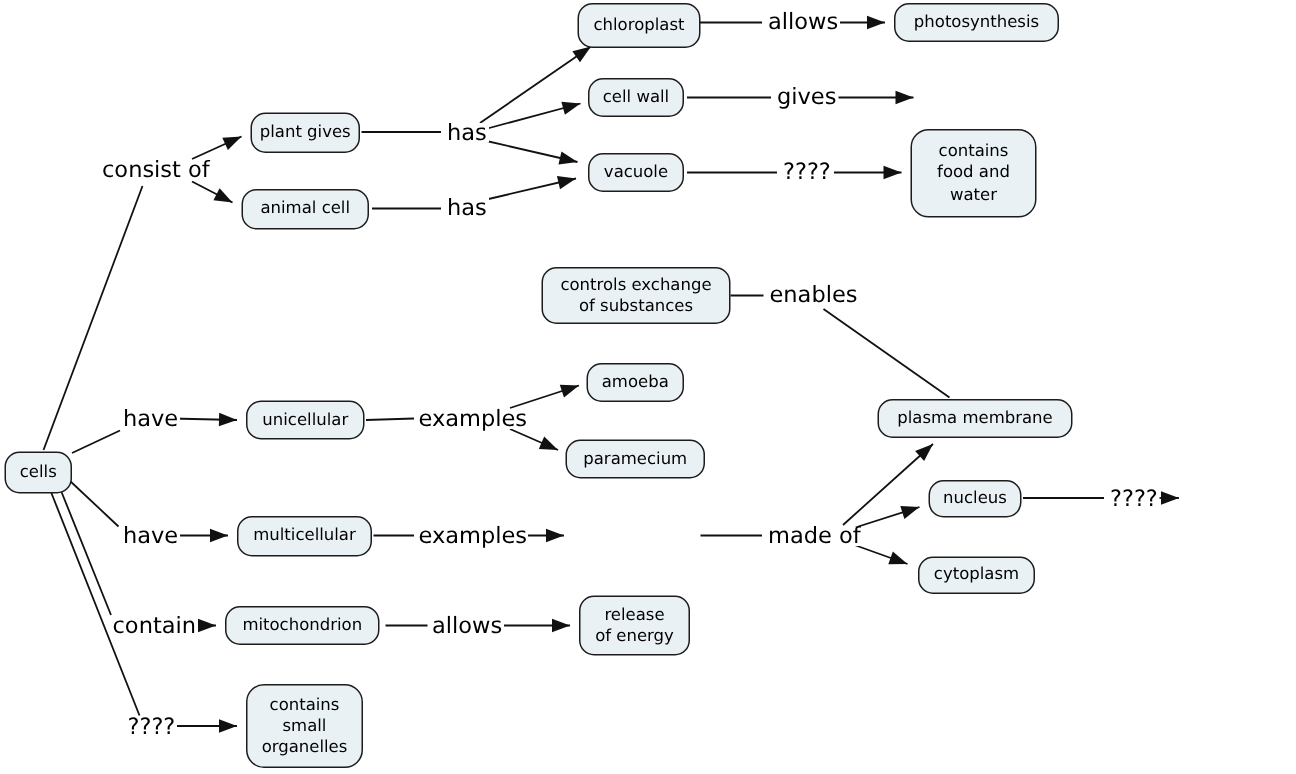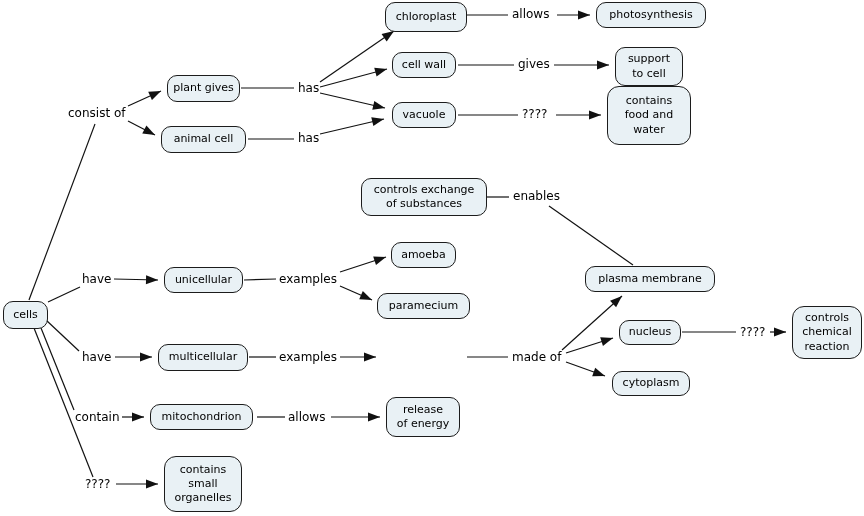--- a/index.html
+++ b/index.html
@@ -40,21 +40,21 @@
     text-align:center;
     color:var(--text-color);
     font-size:11px;
     line-height:1.3;
     white-space:pre-line;
     cursor:default;
   }
   .elabel{
     position:absolute;
     color:var(--text-color);
-    font-size:12px;
+    font-size:15px;
     line-height:13px;
     white-space:nowrap;
     background:var(--bg);
     padding:0 1px;
     cursor:default;
   }
 </style>
 </head>
 <body>
 
@@ -108,37 +108,32 @@
     <line x1="116" y1="484" x2="158" y2="484" marker-end="url(#arr)"></line>
   </svg>
 
   <div class="node" style="left:3px;top:301px;width:45px;height:28px"><span>cells</span></div>
   <div class="node" style="left:167px;top:75px;width:73px;height:27px"><span>plant gives</span></div>
   <div class="node" style="left:161px;top:126px;width:85px;height:27px"><span>animal cell</span></div>
   <div class="node" style="left:385px;top:2px;width:82px;height:30px"><span>chloroplast</span></div>
   <div class="node" style="left:392px;top:52px;width:64px;height:26px"><span>cell wall</span></div>
   <div class="node" style="left:392px;top:102px;width:64px;height:26px"><span>vacuole</span></div>
   <div class="node" style="left:596px;top:2px;width:110px;height:26px"><span>photosynthesis</span></div>
-  <div class="node" style="left:615px;top:47px;width:68px;height:39px"><span>support
-to cell</span></div>
   <div class="node" style="left:607px;top:86px;width:84px;height:59px;border-radius:12px"><span>contains
 food and
 water</span></div>
   <div class="node" style="left:361px;top:178px;width:126px;height:38px"><span>controls exchange
 of substances</span></div>
   <div class="node" style="left:585px;top:266px;width:130px;height:26px"><span>plasma membrane</span></div>
   <div class="node" style="left:164px;top:267px;width:79px;height:26px"><span>unicellular</span></div>
   <div class="node" style="left:391px;top:242px;width:65px;height:26px"><span>amoeba</span></div>
   <div class="node" style="left:158px;top:344px;width:90px;height:27px"><span>multicellular</span></div>
   <div class="node" style="left:377px;top:293px;width:93px;height:26px"><span>paramecium</span></div>
   <div class="node" style="left:619px;top:320px;width:62px;height:25px"><span>nucleus</span></div>
   <div class="node" style="left:612px;top:371px;width:78px;height:25px"><span>cytoplasm</span></div>
-  <div class="node" style="left:792px;top:306px;width:70px;height:53px;border-radius:12px"><span>controls
-chemical
-reaction</span></div>
   <div class="node" style="left:150px;top:404px;width:103px;height:26px"><span>mitochondrion</span></div>
   <div class="node" style="left:386px;top:397px;width:74px;height:40px"><span>release
 of energy</span></div>
   <div class="node" style="left:164px;top:456px;width:78px;height:56px;border-radius:12px"><span>contains
 small
 organelles</span></div>
 
   <span class="elabel" style="left:67px;top:107px">consist of</span>
   <span class="elabel" style="left:297px;top:82px">has</span>
   <span class="elabel" style="left:297px;top:132px">has</span>

